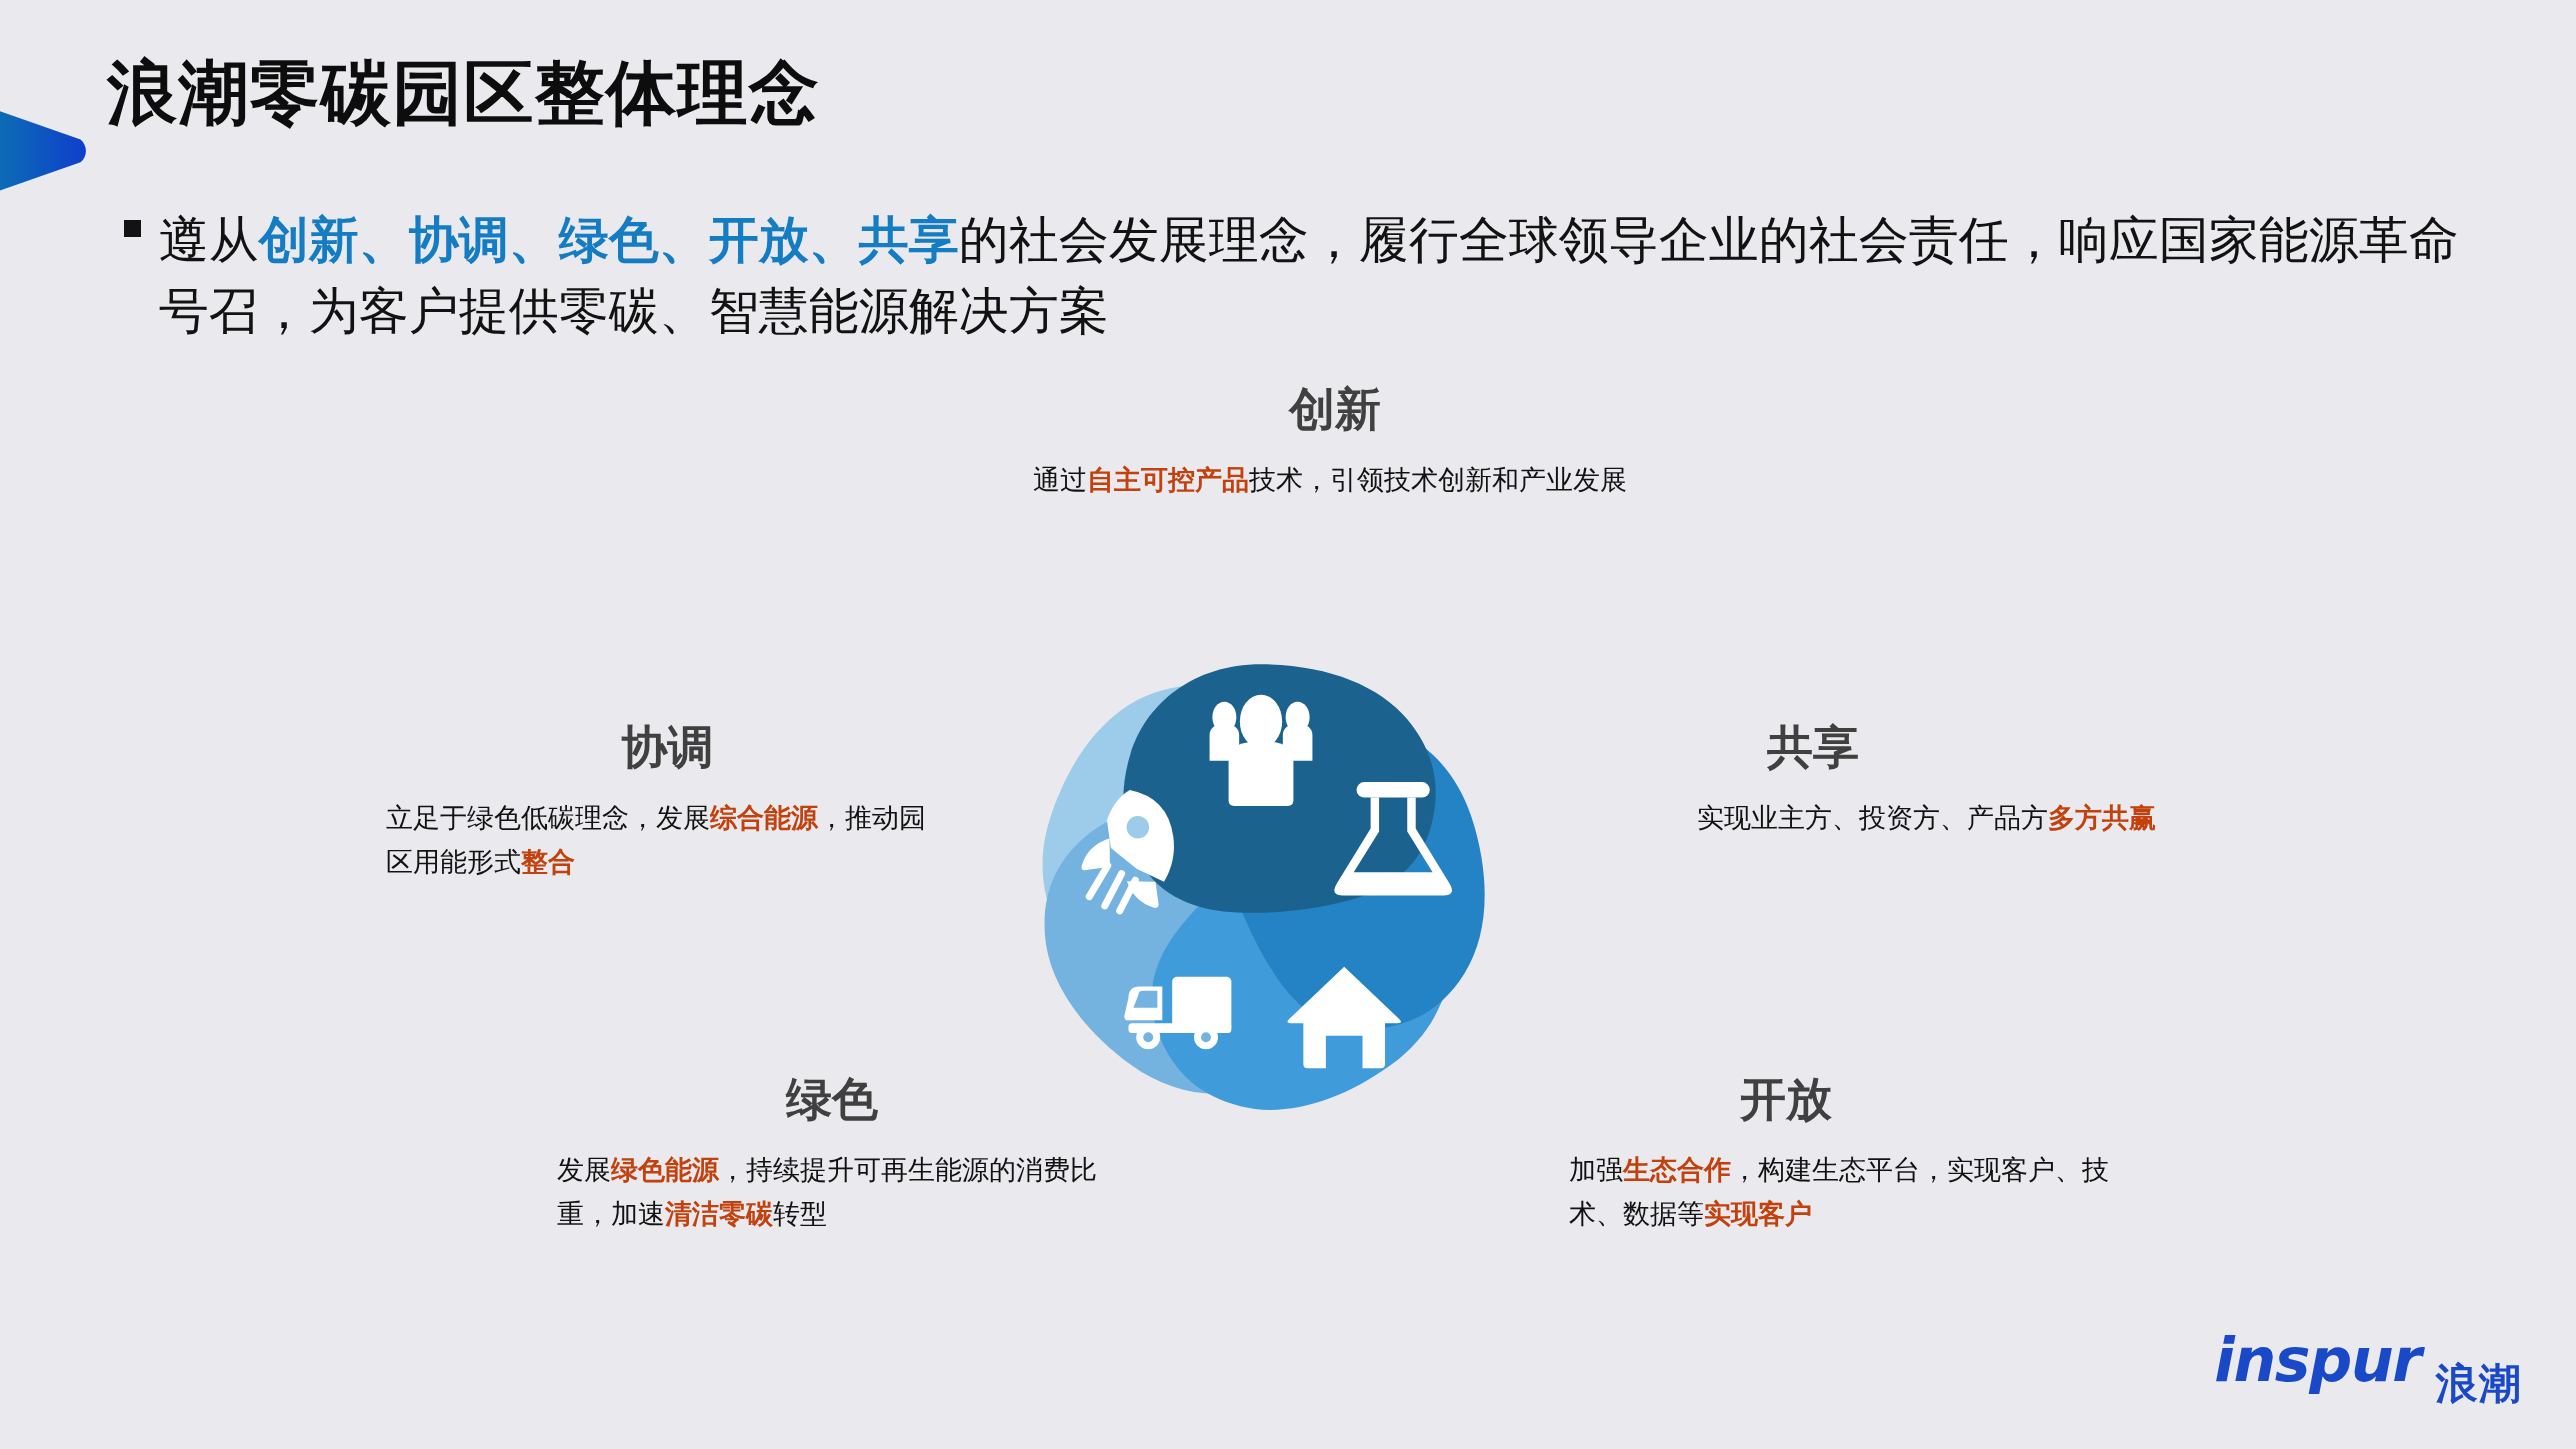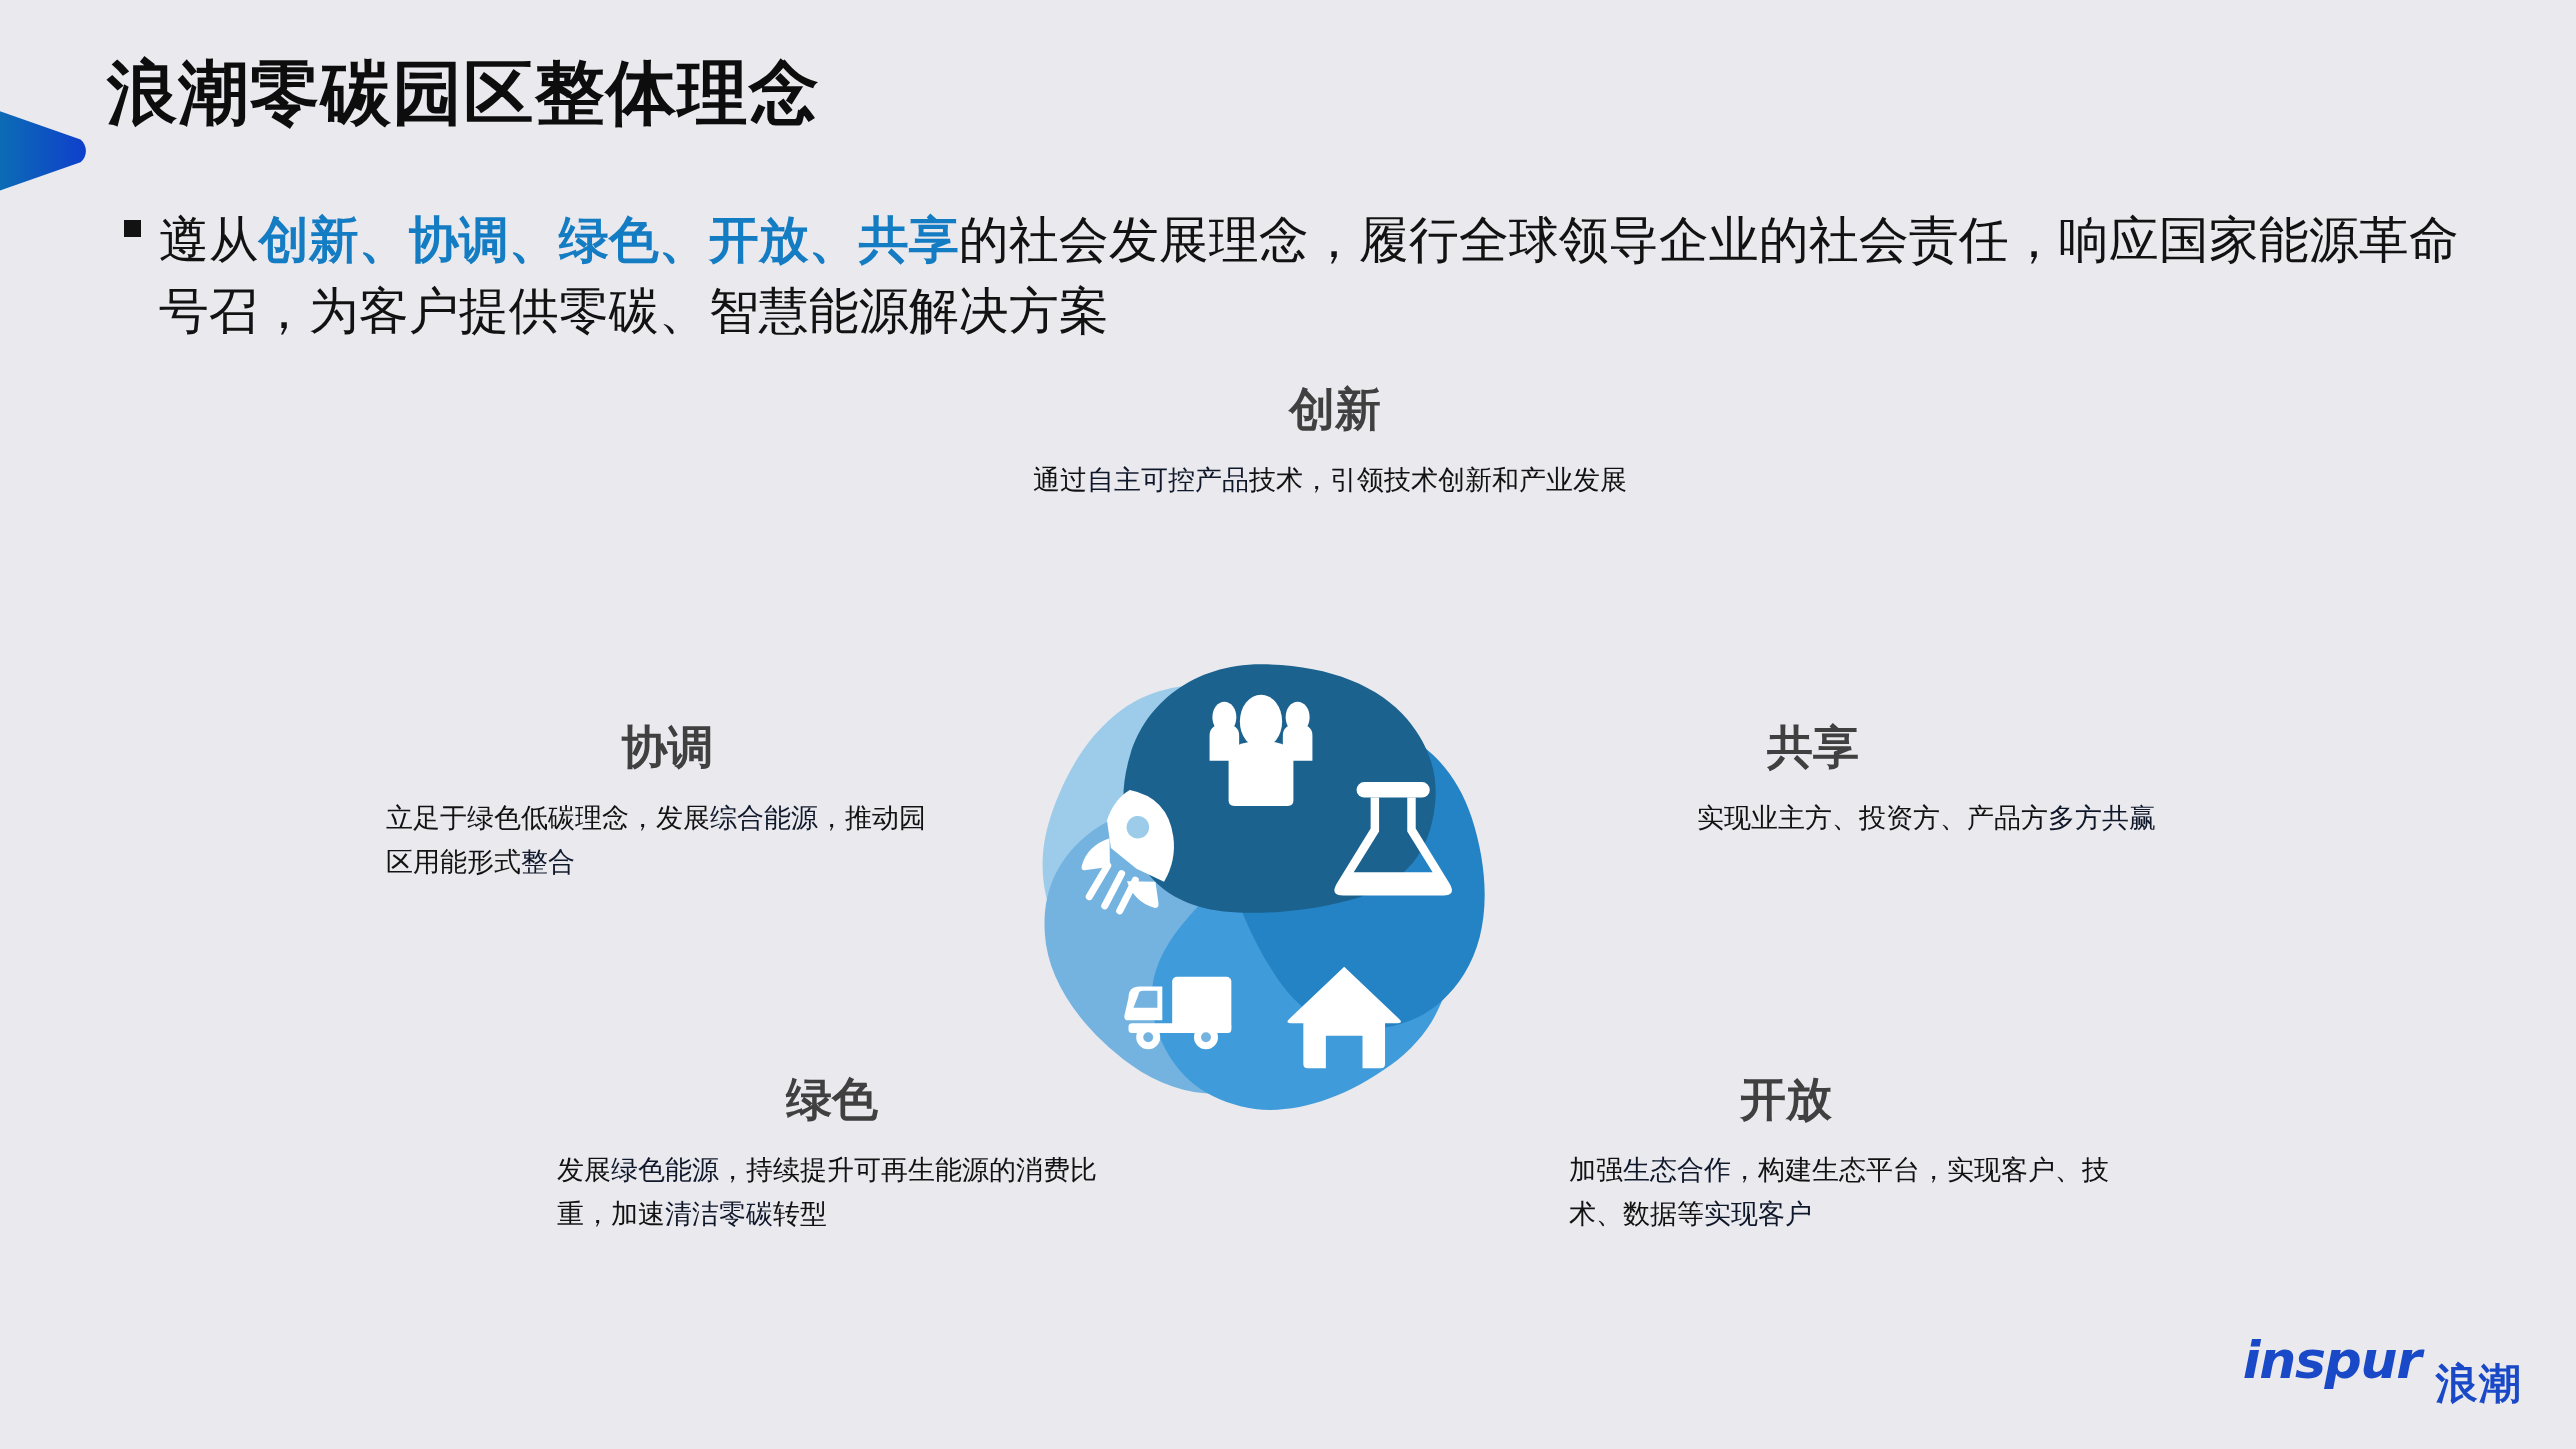--- a/index.html
+++ b/index.html
@@ -45,21 +45,21 @@
 
   
   .callout{position:absolute;}
   .c-head{
     font-size:46px;font-weight:700;color:#404040;line-height:1;
     margin-bottom:27px;
   }
   .c-body{
     font-size:27px;line-height:1.62;color:#121212;font-weight:400;
   }
-  .c-body b{color:#0f172a;font-weight:400;}
+  .c-body b{color:#c2410c;font-weight:700;}
 
   
   .cal-innovation{left:1033px;top:386px;width:604px;}
   .cal-innovation .c-head{text-align:center;}
   .cal-innovation .c-body{text-align:left;}
 
   .cal-coordination{left:386px;top:724px;width:563px;}
   .cal-coordination .c-head{text-align:center;}
   .cal-coordination .c-body{text-align:left;}
 
@@ -74,21 +74,21 @@
   .cal-open{left:1569px;top:1076px;width:557px;}
   .cal-open .c-head{text-align:left;padding-left:171px;}
   .cal-open .c-body{text-align:left;}
 
   
   .logo{
     position:absolute;right:54px;bottom:37px;
     display:flex;align-items:center;
   }
   .logo-mark{
-    font-size:52px;font-weight:700;font-style:italic;color:#1a49c8;
+    font-size:60px;font-weight:700;font-style:italic;color:#1a49c8;
     letter-spacing:-1.3px;font-family:"DejaVu Sans",sans-serif;
   }
   .logo-cn{
     font-size:42px;font-weight:700;color:#1a49c8;margin-left:14.8px;
     letter-spacing:1.3px;
     margin-top:48px;
   }
 </style>
 </head>
 <body>

